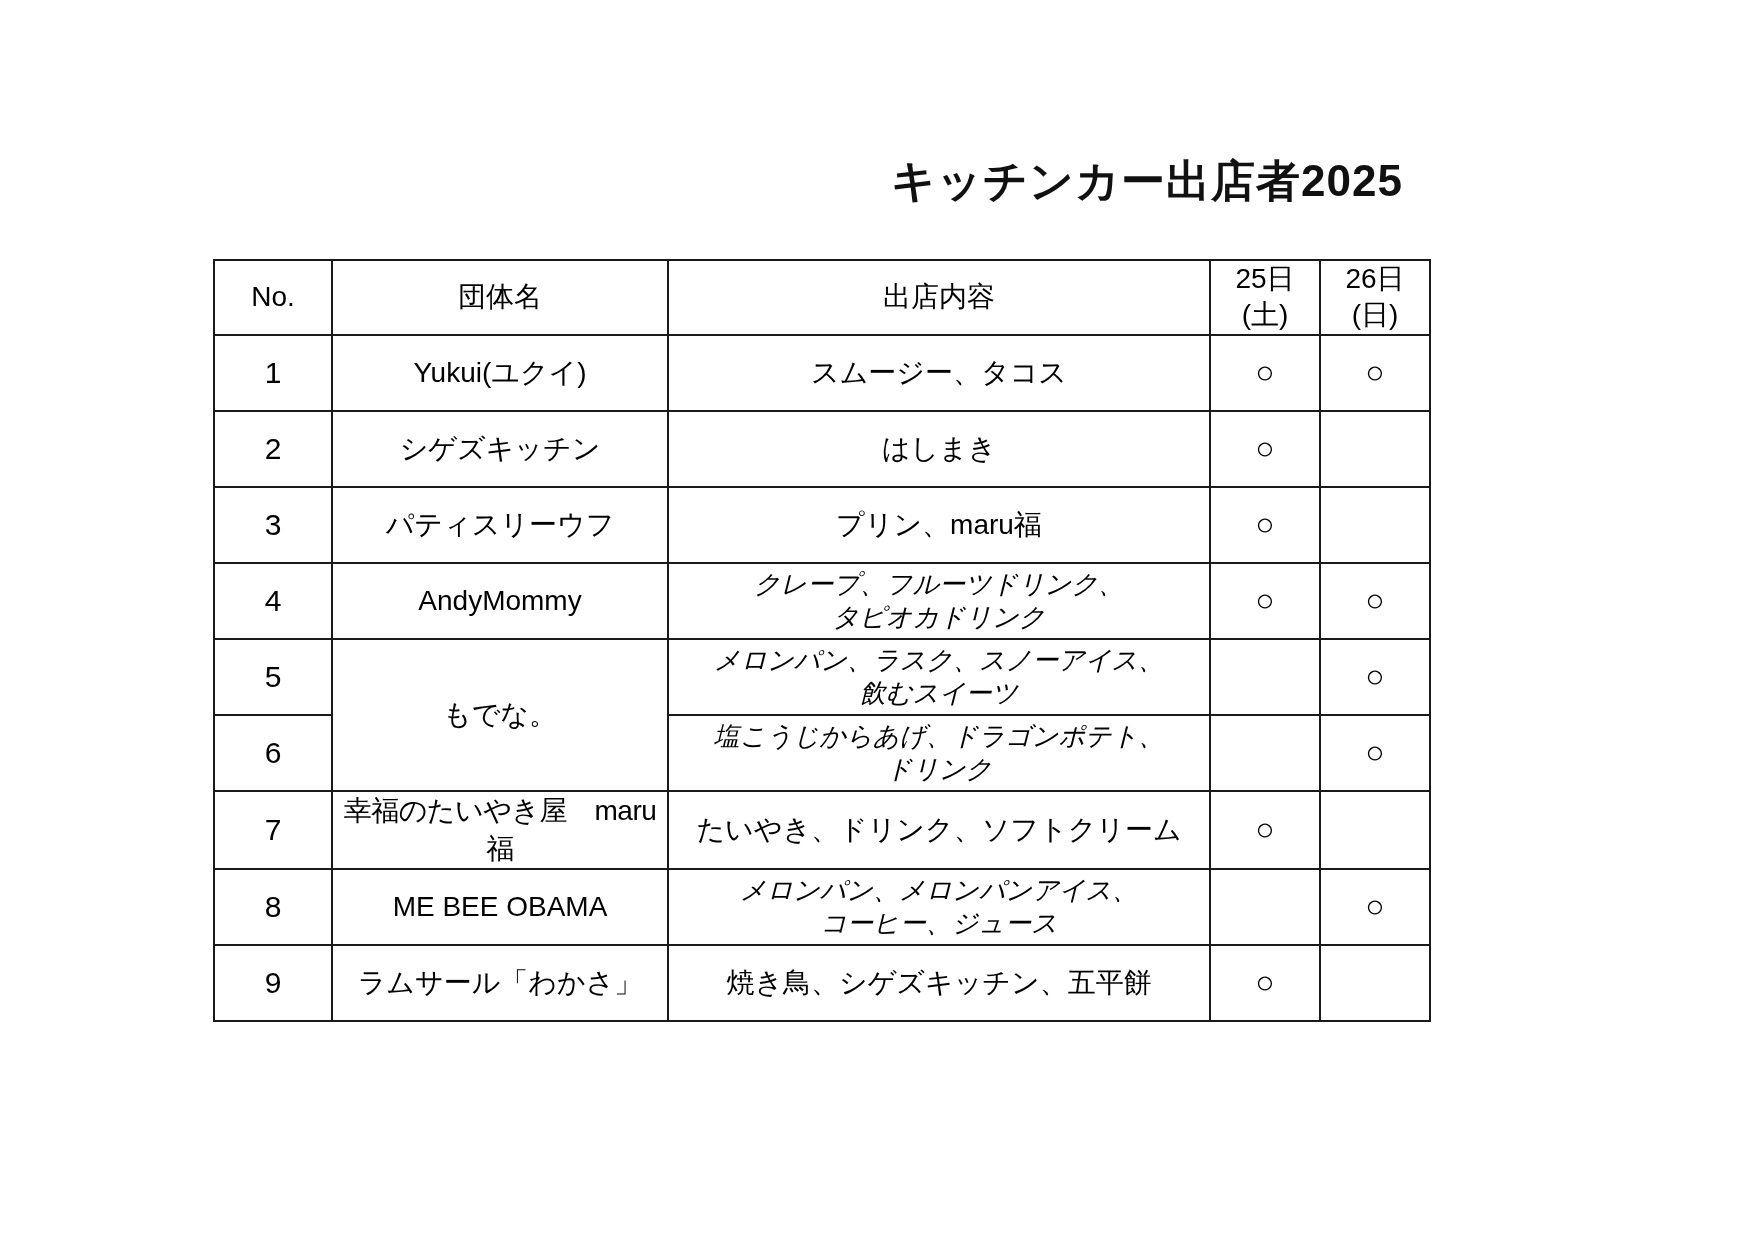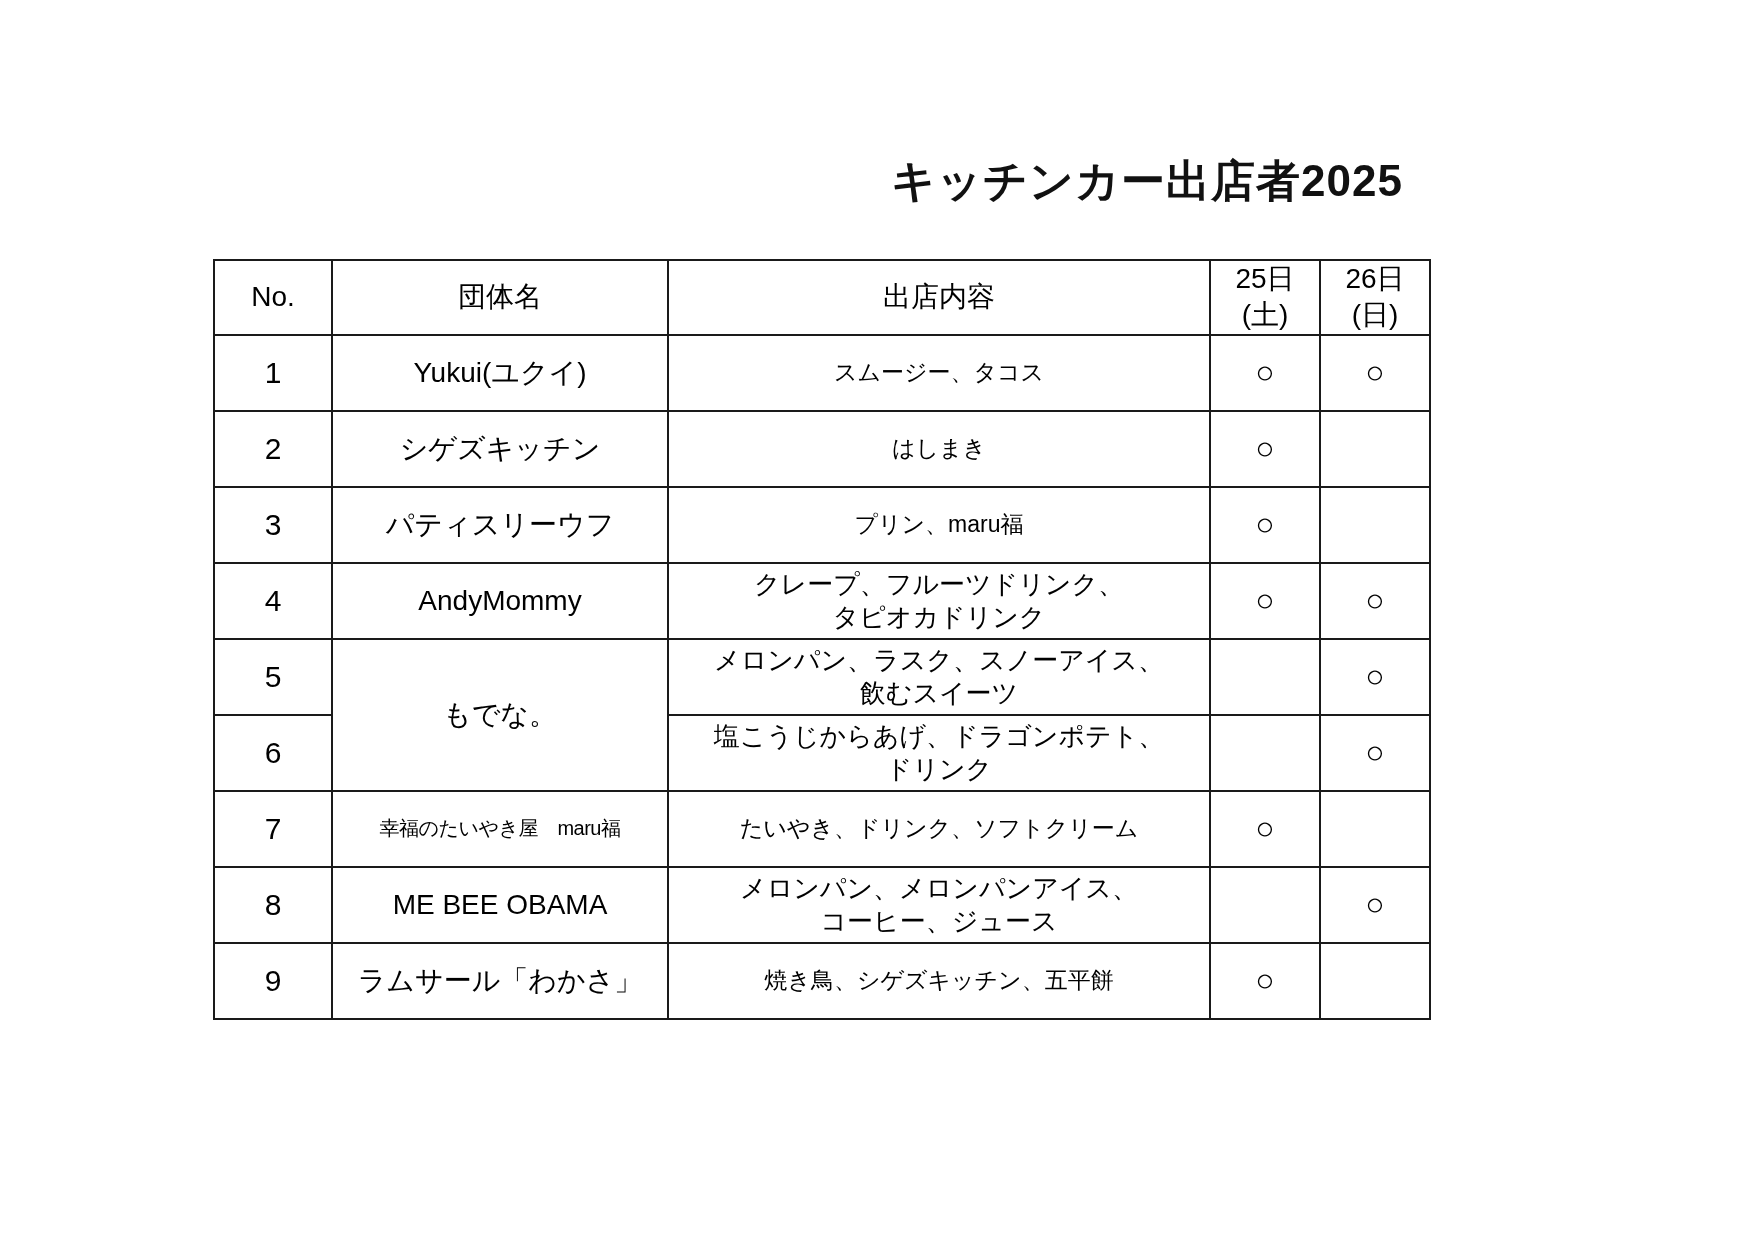--- a/index.html
+++ b/index.html
@@ -53,27 +53,27 @@
   .vendor-table tbody tr { height: 76px; }
 
   .vendor-table th {
     font-size: 28px;
     font-weight: 400;
     white-space: pre-line;
     line-height: 1.3;
   }
   td.cell-no { font-size: 30px; }
   td.cell-group { font-size: 28px; }
-  td.cell-group.small { font-size: 20px; letter-spacing: -0.5px; }
+  td.cell-group.small { font-size: 28px; letter-spacing: -0.5px; }
   td.cell-content {
-    font-size: 23px;
+    font-size: 28px;
     white-space: pre-line;
     line-height: 1.25;
   }
-  td.cell-content.twoline { font-size: 26px; }
+  td.cell-content.twoline { font-size: 26px; font-style: italic; }
   td.cell-day { font-size: 32px; }
   td.cell-day.bold-circle { font-weight: 700; }
 </style>
 </head>
 <body>
 
 <div class="page">
   <div class="content">
 
     <h1 class="doc-title">キッチンカー出店者2025</h1>

